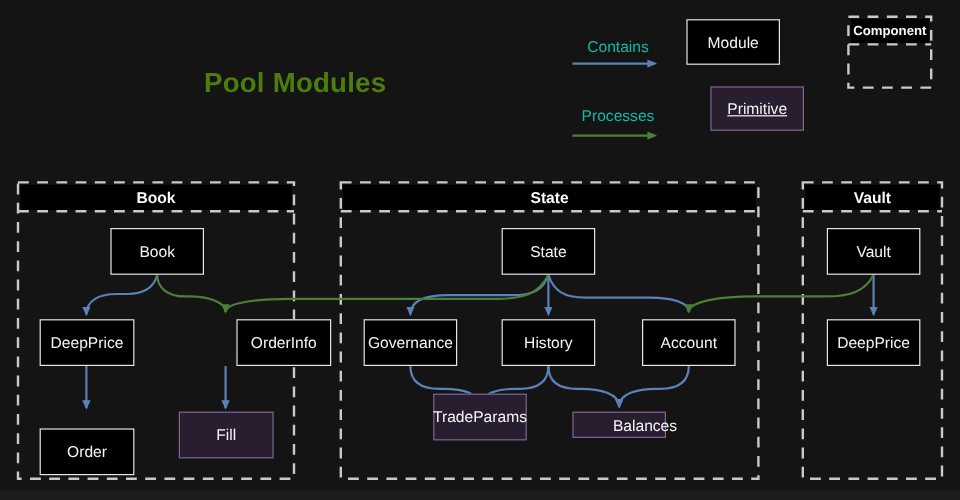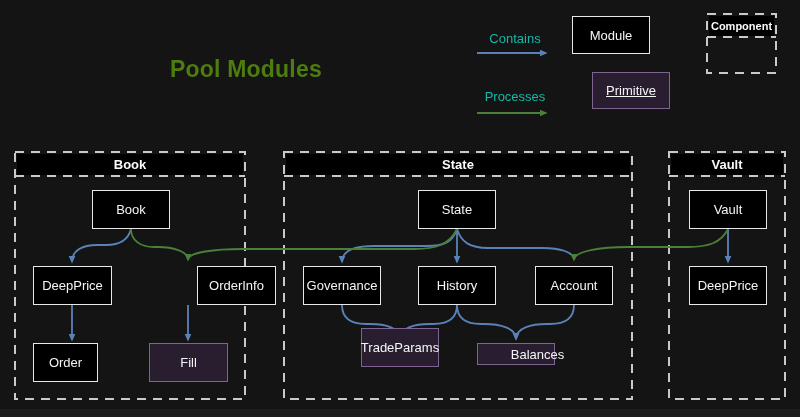--- a/index.html
+++ b/index.html
@@ -94,21 +94,21 @@
 </svg>
 
 <div class="legend-label" style="left:470px;top:31px;width:90px;">Contains</div>
 <div class="legend-label" style="left:470px;top:89px;width:90px;">Processes</div>
 <div class="node" style="left:572px;top:16px;width:78px;height:38px;">Module</div>
 <div class="node primitive" style="left:592px;top:72px;width:78px;height:37px;text-decoration:underline;">Primitive</div>
 
 <div class="node" style="left:92px;top:190px;width:78px;height:39px;">Book</div>
 <div class="node" style="left:33px;top:266px;width:79px;height:39px;">DeepPrice</div>
 <div class="node" style="left:149px;top:266px;width:79px;height:39px;margin-left:48px;">OrderInfo</div>
-<div class="node" style="left:33px;top:343px;width:65px;height:39px;">Order</div>
+<div class="node" style="left:33px;top:357px;width:79px;height:39px;">Order</div>
 <div class="node primitive" style="left:149px;top:343px;width:79px;height:39px;">Fill</div>
 
 <div class="node" style="left:418px;top:190px;width:78px;height:39px;">State</div>
 <div class="node" style="left:303px;top:266px;width:78px;height:39px;">Governance</div>
 <div class="node" style="left:418px;top:266px;width:78px;height:39px;">History</div>
 <div class="node" style="left:535px;top:266px;width:78px;height:39px;">Account</div>
 <div class="node primitive" style="left:361px;top:328px;width:78px;height:39px;">TradeParams</div>
 <div class="node primitive" style="left:477px;top:343px;width:78px;height:22px;padding-left:43px;">Balances</div>
 
 <div class="node" style="left:689px;top:190px;width:78px;height:39px;">Vault</div>

